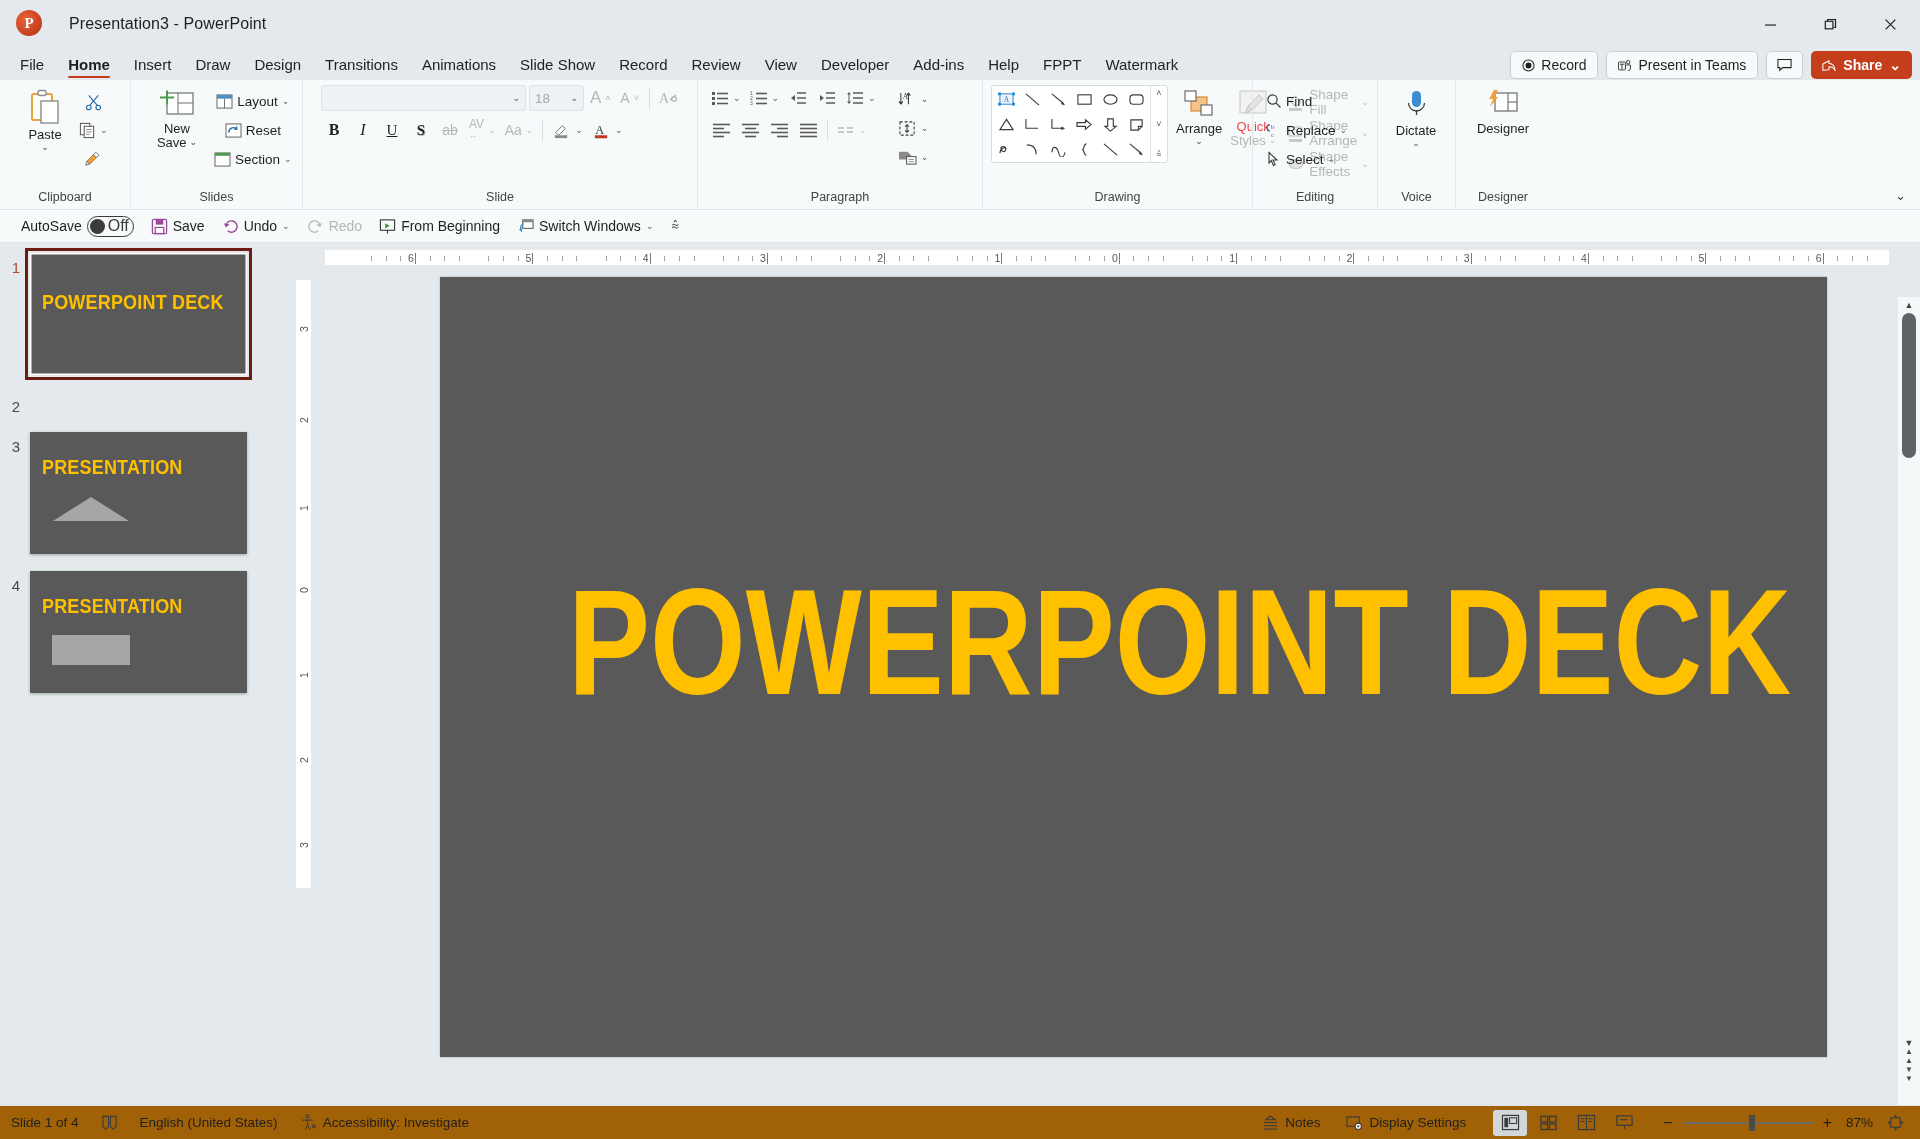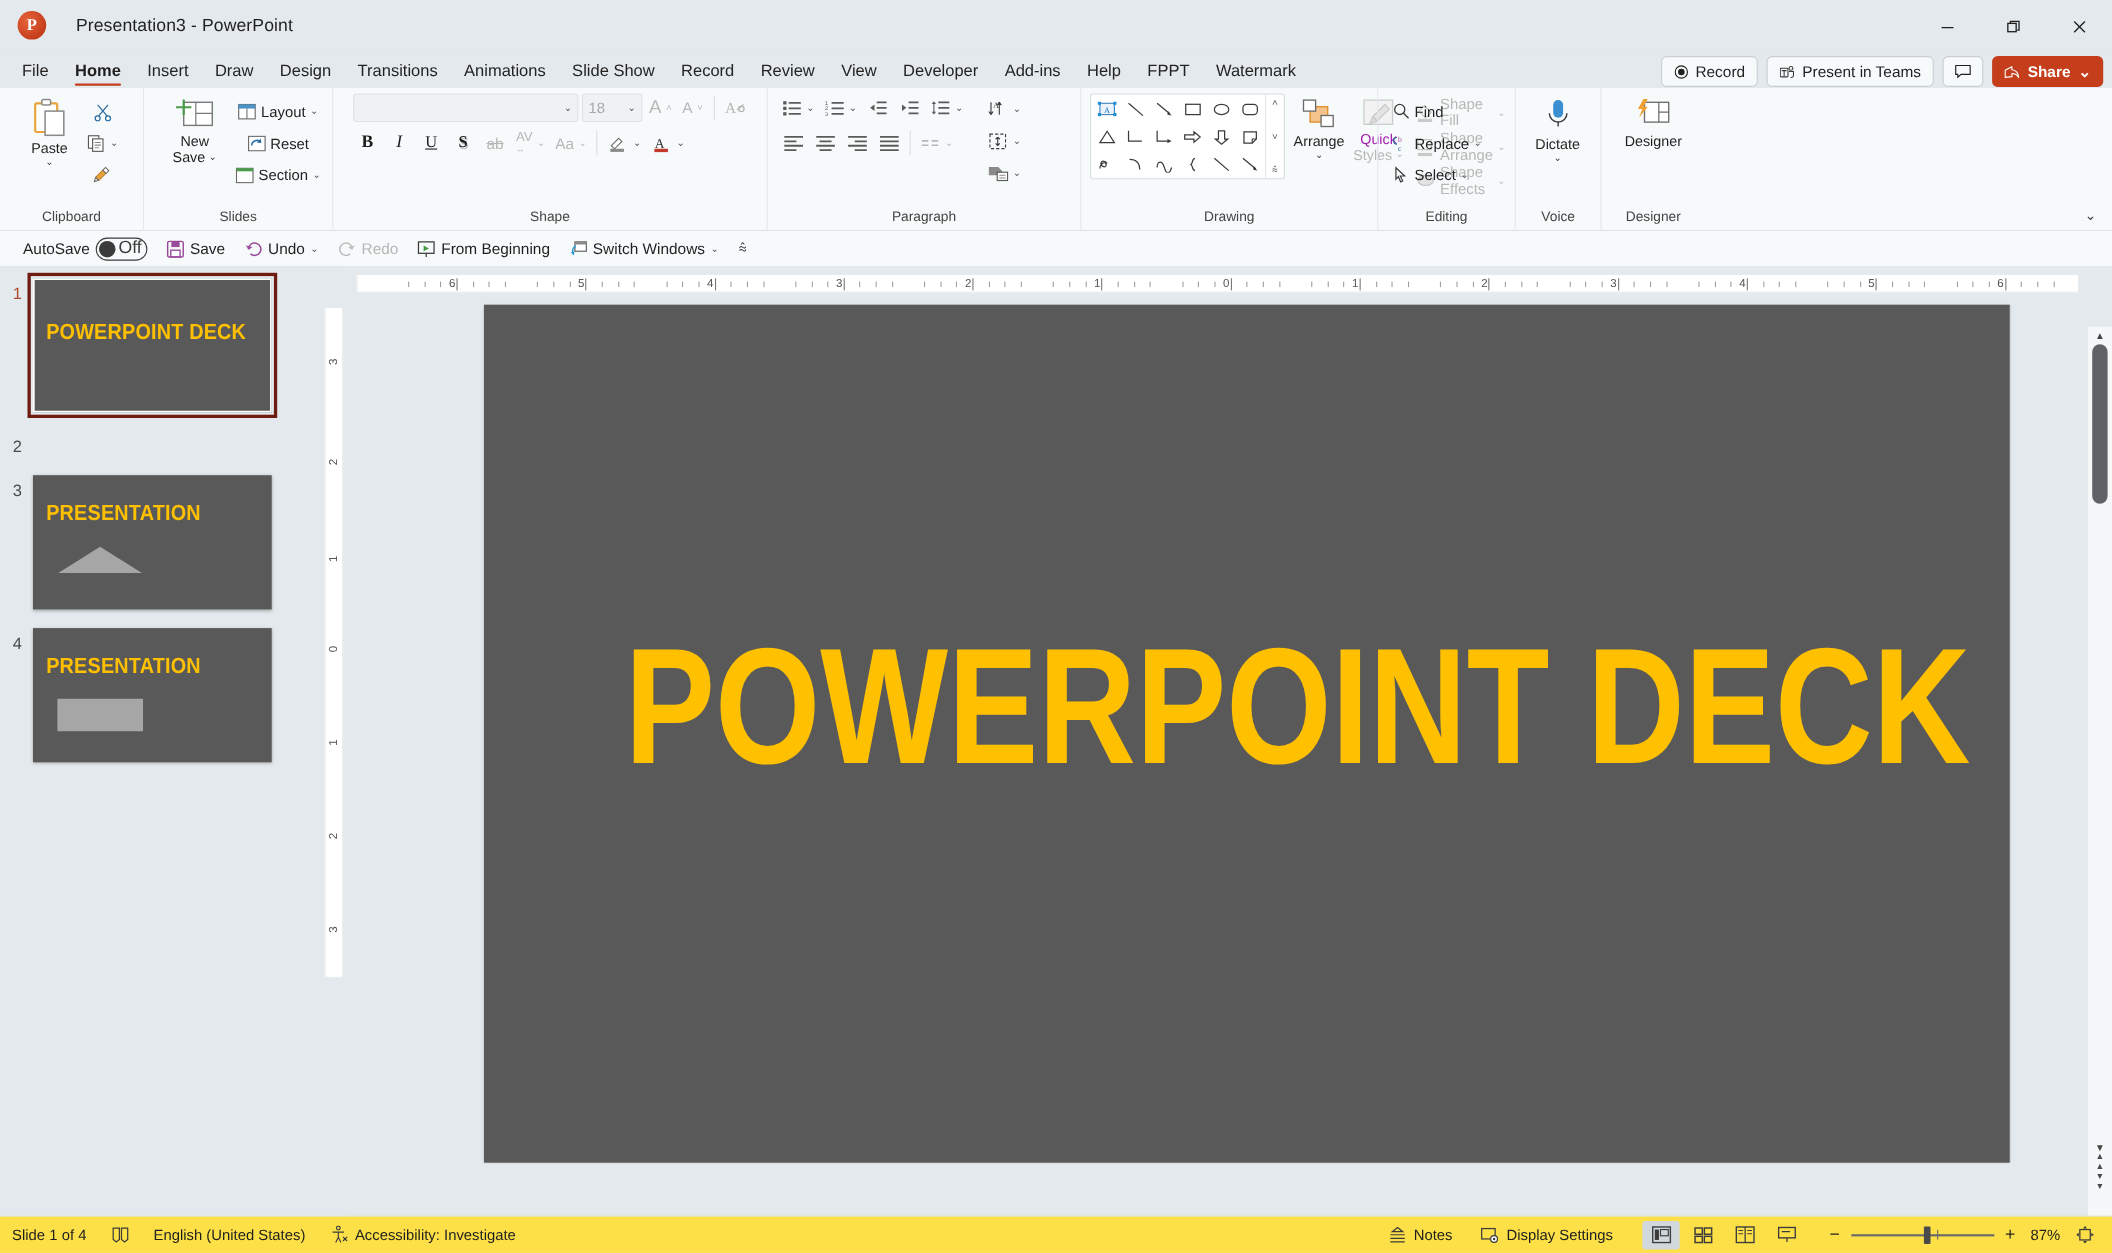--- a/index.html
+++ b/index.html
@@ -148,21 +148,21 @@
   .vscroll { position: absolute; right: 0; top: 28px; bottom: 0; width: 22px; background: #f5f8f9; }
   .vscroll-thumb { position: absolute; left: 4px; top: 16px; width: 14px; height: 145px;
                    background: #5f6368; border-radius: 7px; }
   .vscroll-arrow { position: absolute; left: 0; width: 22px; height: 16px; display: flex;
                    align-items: center; justify-content: center; font-size: 9px; color: #444; }
   .scroll-bottom-btns { position: absolute; right: 2px; bottom: 22px; width: 18px; text-align: center;
                         font-size: 8px; color: #4a4a4a; line-height: 9px; }
 
   
   .statusbar {
-    height: 34px; background: #fde047; display: flex; align-items: center;
+    height: 34px; background: #a16207; display: flex; align-items: center;
     font-size: 13.5px; color: #1f1f1f; flex: none; border-top: 1px solid #dde3e6;
   }
   .sb-item { display: flex; align-items: center; gap: 6px; padding: 0 11px; height: 26px; }
   .sb-right { margin-left: auto; display: flex; align-items: center; gap: 4px; padding-right: 10px; }
   .viewbtn { width: 34px; height: 26px; display: flex; align-items: center; justify-content: center; border-radius: 3px; }
   .viewbtn.active { background: #d1d8dc; }
   .zoomslider { width: 130px; height: 18px; position: relative; display: flex; align-items: center; }
   .zoomtrack { width: 100%; height: 2px; background: #6b6b6b; }
   .zoomknob { position: absolute; left: 66px; width: 6px; height: 16px; background: #4a4a4a; border-radius: 1px; }
   .zoommid { position: absolute; left: 78px; width: 1px; height: 9px; background: #6b6b6b; }
@@ -425,21 +425,21 @@
             <span>
               <svg width="19" height="19" viewBox="0 0 20 20">
                   <text x="3.5" y="14" font-size="13" fill="#333" font-family="Liberation Serif,serif">A</text>
                   <rect x="3" y="15" width="13" height="3.2" fill="#c03a2b"></rect>
                 </svg>
             </span>
             <span class="caret-s">⌄</span>
           </div>
         </div>
       </div>
-      <div class="rg-label">Shape</div>
+      <div class="rg-label">Slide</div>
     </div>
 
     <div class="rgroup" style="width:285px">
       <div class="rg-body" style="padding-left:10px;align-items:flex-start">
         <div style="display:flex;flex-direction:column;gap:6px">
           <div class="smallrow">
             <div class="sbtn">
               <span>
                 <svg width="18" height="16" viewBox="0 0 18 16">
                     <rect x="1" y="2" width="3" height="3" fill="#5a5a5a"></rect>
@@ -712,21 +712,21 @@
           <span class="caret">⌄</span>
         </div>
         <div class="bigbtn" style="width:56px">
           <span>
             <svg width="32" height="30" viewBox="0 0 32 30">
                 <rect x="3" y="2" width="26" height="22" fill="#f2f2f2" stroke="#cdcdcd" stroke-width="1.2"></rect>
                 <path d="M22 6l4 4-11 11-4-4z" fill="#e3e3e3" stroke="#c6c6c6" stroke-width="1"></path>
                 <path d="M11 17l-3 7 7-3z" fill="#dcdcdc" stroke="#c6c6c6" stroke-width="1"></path>
               </svg>
           </span>
-          <span class="lbl" style="color:#a21caf">Quick</span>
+          <span class="lbl" style="color:#ef4444">Quick</span>
           <span class="lbl" style="display:flex;gap:3px;align-items:center;color:#b7b7b7">
             <span>Styles</span>
             <span class="caret-s disabled">⌄</span>
           </span>
         </div>
         <div style="display:flex;flex-direction:column;gap:5px;padding-top:4px">
           <div class="sbtn disabled">
             <span>
               <svg width="18" height="17" viewBox="0 0 18 17">
                   <path d="M3 7l5-5 6 6-5 5z" fill="none" stroke="#c4c4c4" stroke-width="1.2"></path>

